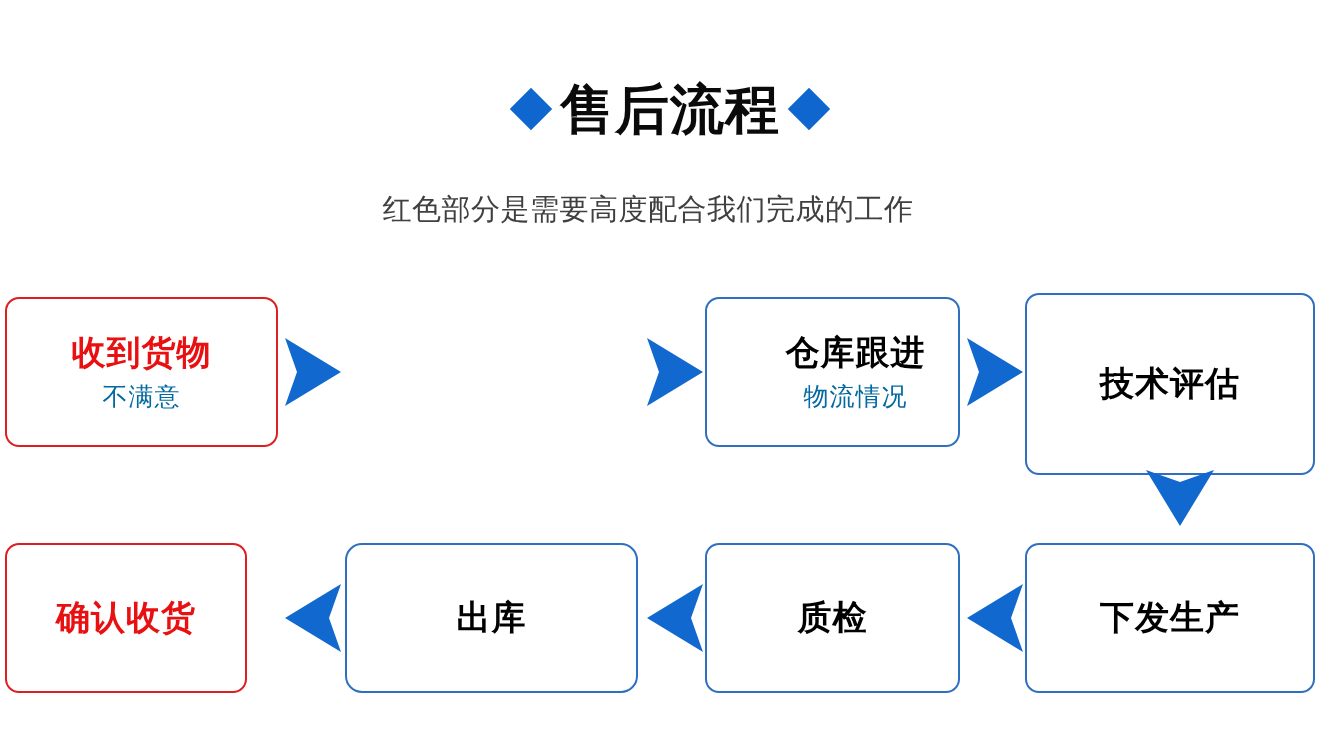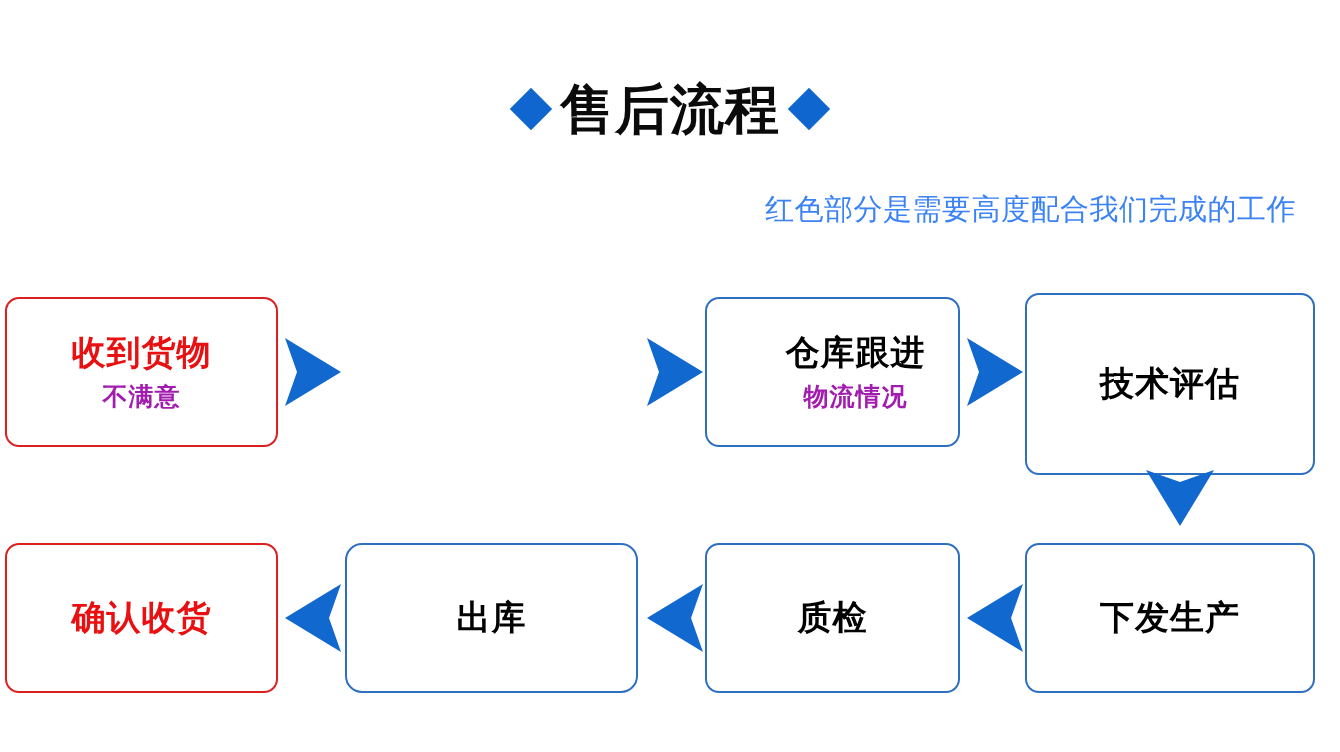--- a/index.html
+++ b/index.html
@@ -41,23 +41,23 @@
     line-height: 1;
     white-space: nowrap;
   }
 
   
   .subtitle {
     position: absolute;
     top: 190px;
     left: 0;
     width: 1296px;
-    text-align: right;
+    text-align: center;
     font-size: 29px;
-    color: #3b82f6;
+    color: #404040;
     letter-spacing: 0.5px;
     white-space: nowrap;
   }
 
   
   .flow {
     position: absolute;
     top: 0; left: 0;
     width: 1340px;
     height: 752px;
@@ -78,37 +78,37 @@
 
   .node .main {
     font-size: 34px;
     font-weight: bold;
     line-height: 1.15;
     letter-spacing: 1px;
     white-space: nowrap;
   }
   .node .sub {
     font-size: 25px;
-    font-weight: bold;
-    color: #a21caf;
+    font-weight: normal;
+    color: #0369a1;
     line-height: 1.15;
     margin-top: 10px;
     letter-spacing: 1px;
     white-space: nowrap;
   }
   .node .main.black { color: #000000; }
   .node .main.red   { color: #E81010; }
 
   
   #n1 { left: 5px;    top: 297px; width: 273px; height: 150px; }
   #n2 { left: 345px;  top: 297px; width: 293px; height: 150px; }
   #n3 { left: 705px;  top: 297px; width: 255px; height: 150px; padding-left: 46px; }
   #n4 { left: 1025px; top: 293px; width: 290px; height: 182px; align-items: center; }
   
-  #n5 { left: 5px;    top: 543px; width: 273px; height: 150px; }
+  #n5 { left: 5px;    top: 543px; width: 242px; height: 150px; }
   #n6 { left: 345px;  top: 543px; width: 293px; height: 150px; border-radius: 17px; }
   #n7 { left: 705px;  top: 543px; width: 255px; height: 150px; }
   #n8 { left: 1025px; top: 543px; width: 290px; height: 150px; }
 
   
   .arrow {
     position: absolute;
     display: block;
   }
   .arrow svg { display: block; }

